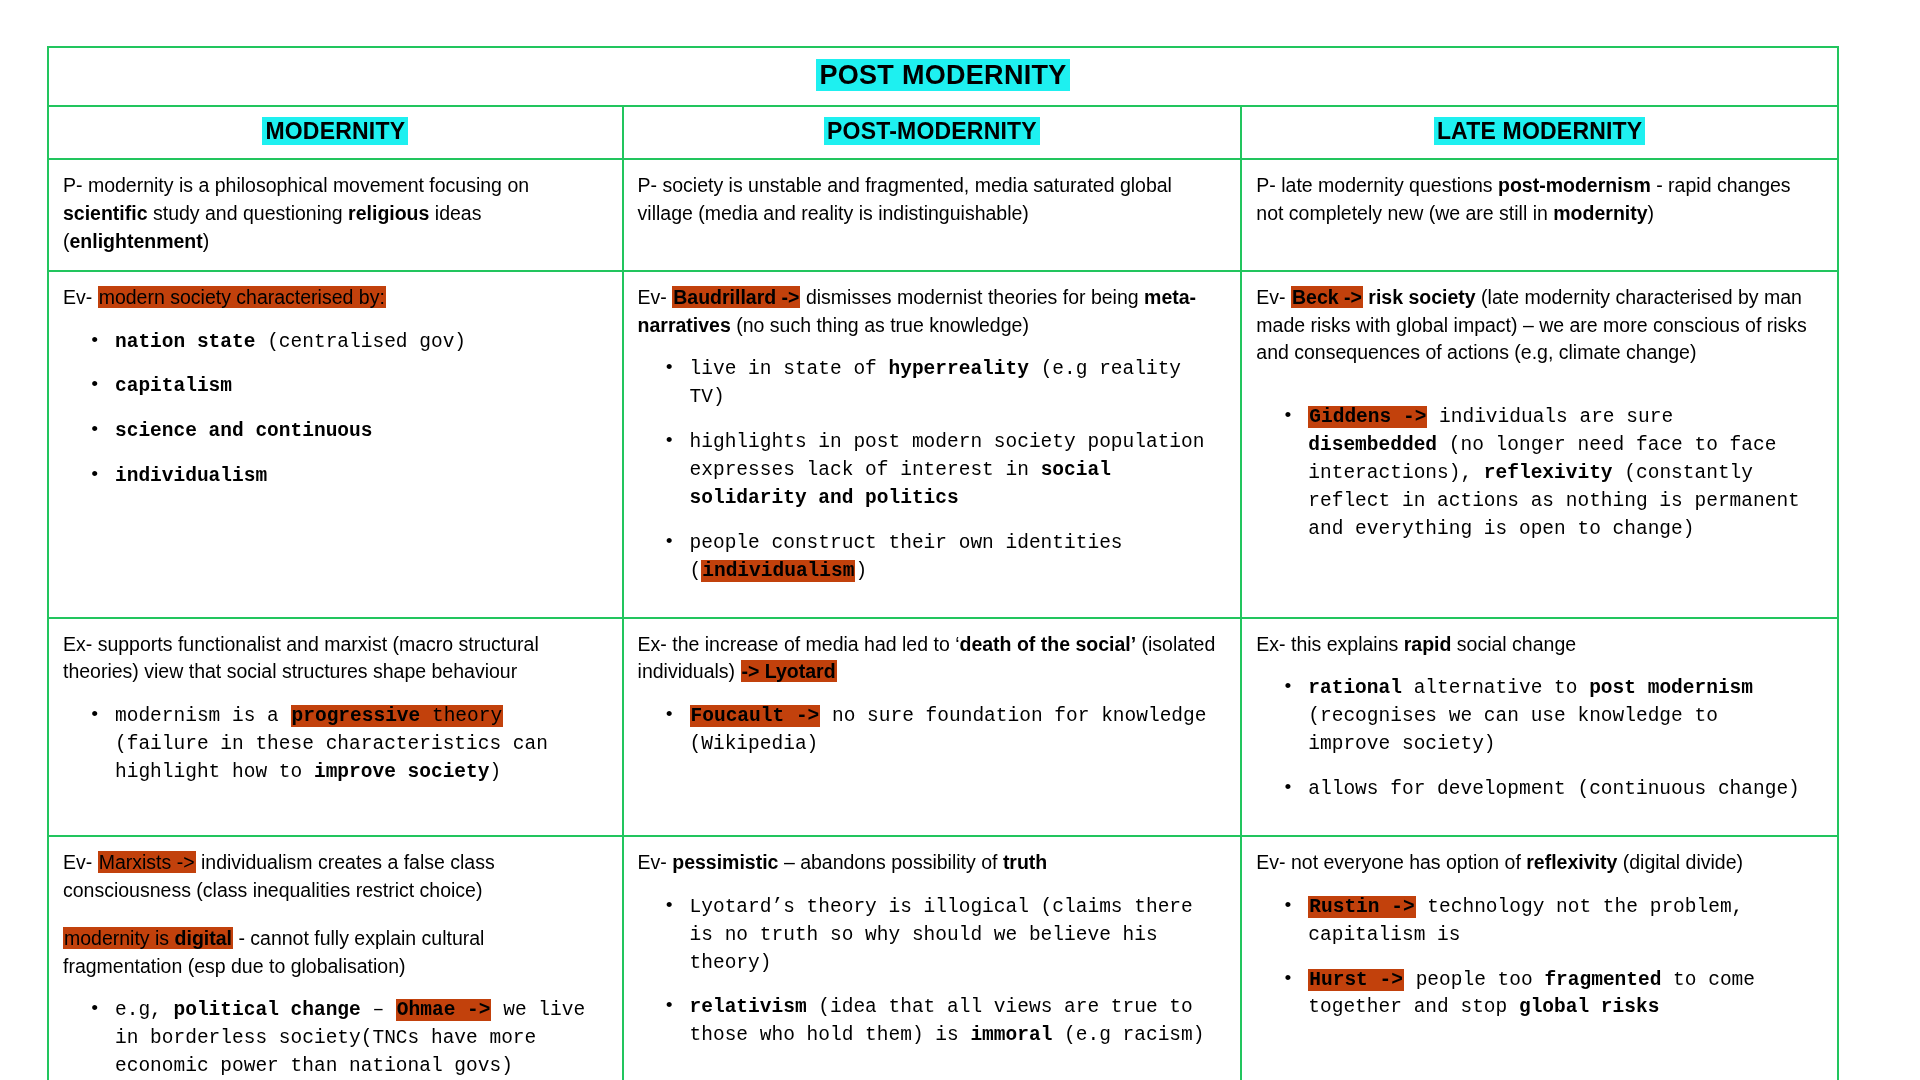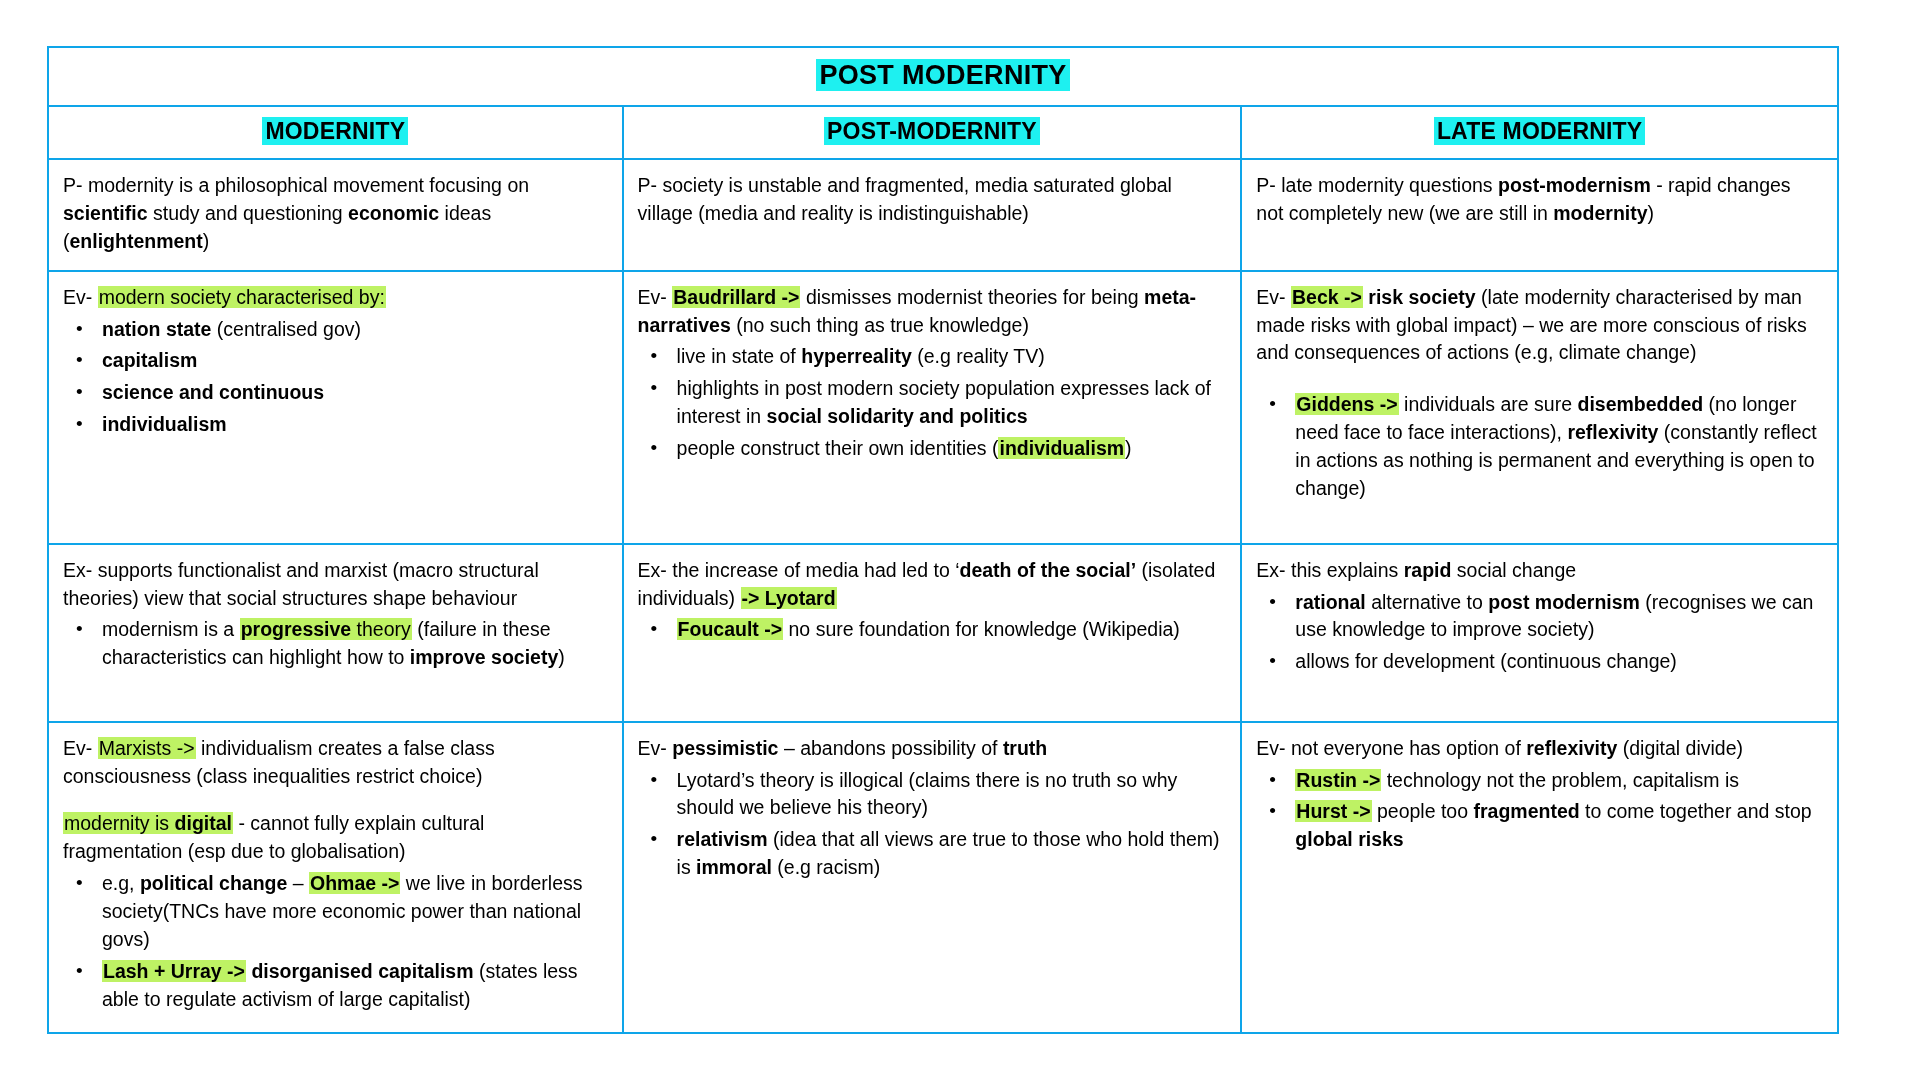--- a/index.html
+++ b/index.html
@@ -23,21 +23,21 @@
   }
   table.grid {
     position: absolute;
     left: 47px;
     top: 46px;
     width: 1792px;
     border-collapse: collapse;
     table-layout: fixed;
   }
   table.grid td {
-    border: 2px solid #0ea5e9;
+    border: 2px solid #22c55e;
     vertical-align: top;
     padding: 0;
   }
   .title-cell {
     text-align: center;
     padding: 12px 0 14px 0 !important;
   }
   .title-text {
     font-size: 27px;
     font-weight: bold;
@@ -69,33 +69,34 @@
   }
   .spacer { height: 20px; }
   ul.bl {
     margin: 0;
     padding: 0;
     list-style: none;
   }
   ul.bl > li {
     position: relative;
     padding-left: 35px;
-    margin: 4px;
+    margin: 17px;
+    font-family: Liberation Mono, monospace;
   }
   ul.bl > li::before {
     content: "\2022";
     position: absolute;
     left: 9px;
     top: -1px;
     font-size: 19px;
     line-height: 1.43;
   }
   b { font-weight: bold; text-align: right; }
   .hl {
-    background: #bef264;
+    background: #c2410c;
     padding: 0 1px;
     box-decoration-break: clone;
     -webkit-box-decoration-break: clone;
   }
   .c1 { width: 26.0%; }
   .c2 { width: 28.0%; }
   .c3 { width: 27.0%; }
   
   .row-p td { height: 78px; }
   .row-ev1 td { height: 245px; }
@@ -127,21 +128,21 @@
         <td class="head-cell">
           <span class="head-text">POST-MODERNITY</span>
         </td>
         <td class="head-cell">
           <span class="head-text">LATE MODERNITY</span>
         </td>
       </tr>
 
       <tr class="row-p">
         <td class="body-cell">
-          <p class="para"><span>P- modernity is a philosophical movement focusing on </span><b>scientific</b><span> study and questioning </span><b>economic</b><span> ideas (</span><b>enlightenment</b><span>)</span></p>
+          <p class="para"><span>P- modernity is a philosophical movement focusing on </span><b>scientific</b><span> study and questioning </span><b>religious</b><span> ideas (</span><b>enlightenment</b><span>)</span></p>
         </td>
         <td class="body-cell">
           <p class="para">P- society is unstable and fragmented, media saturated global village (media and reality is indistinguishable)</p>
         </td>
         <td class="body-cell">
           <p class="para"><span>P- late modernity questions </span><b>post-modernism</b><span> - rapid changes not completely new (we are still in </span><b>modernity</b><span>)</span></p>
         </td>
       </tr>
 
       <tr class="row-ev1">

